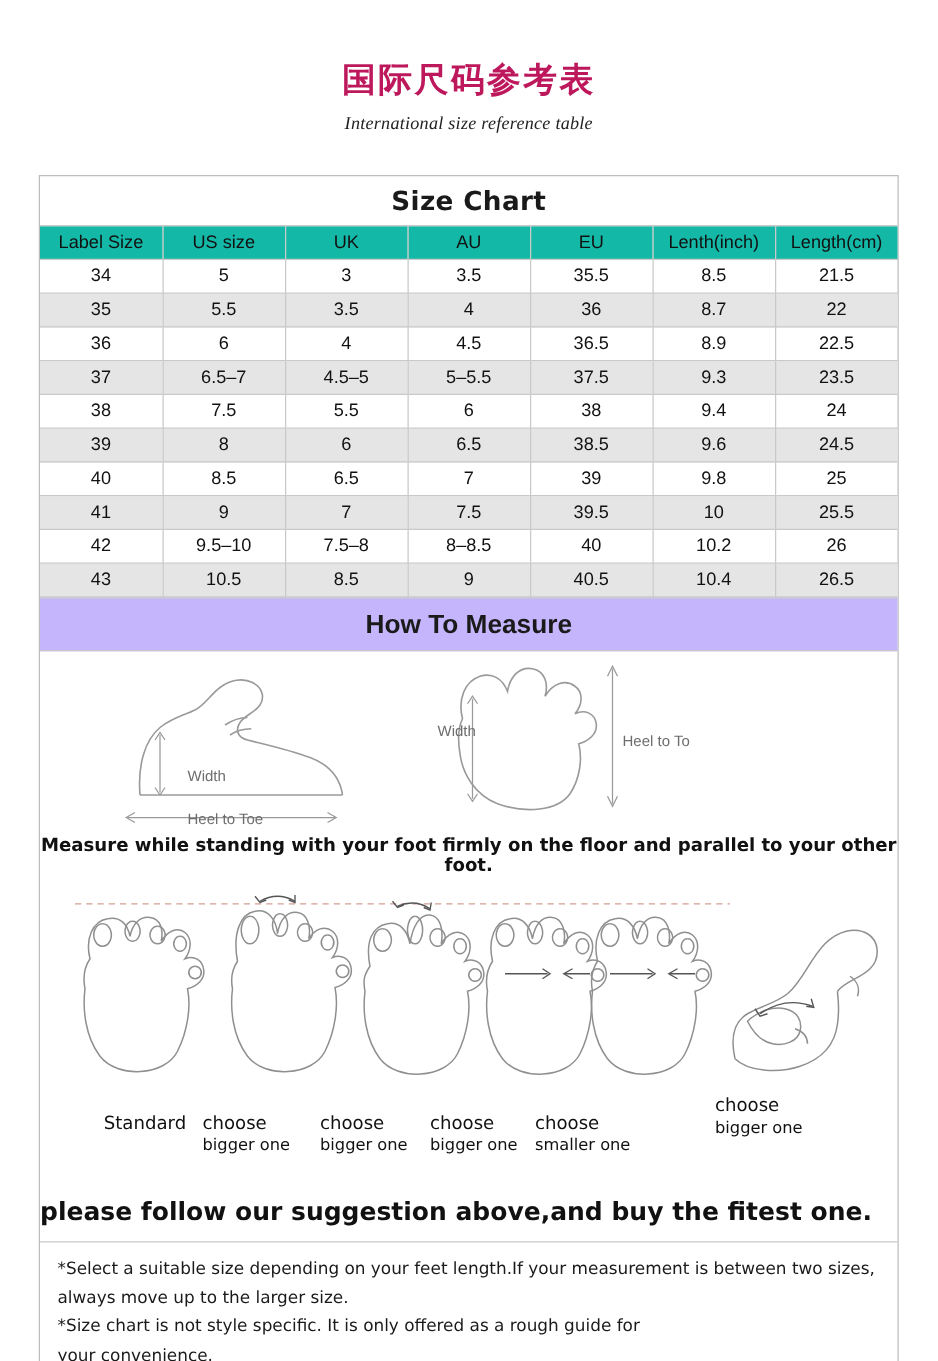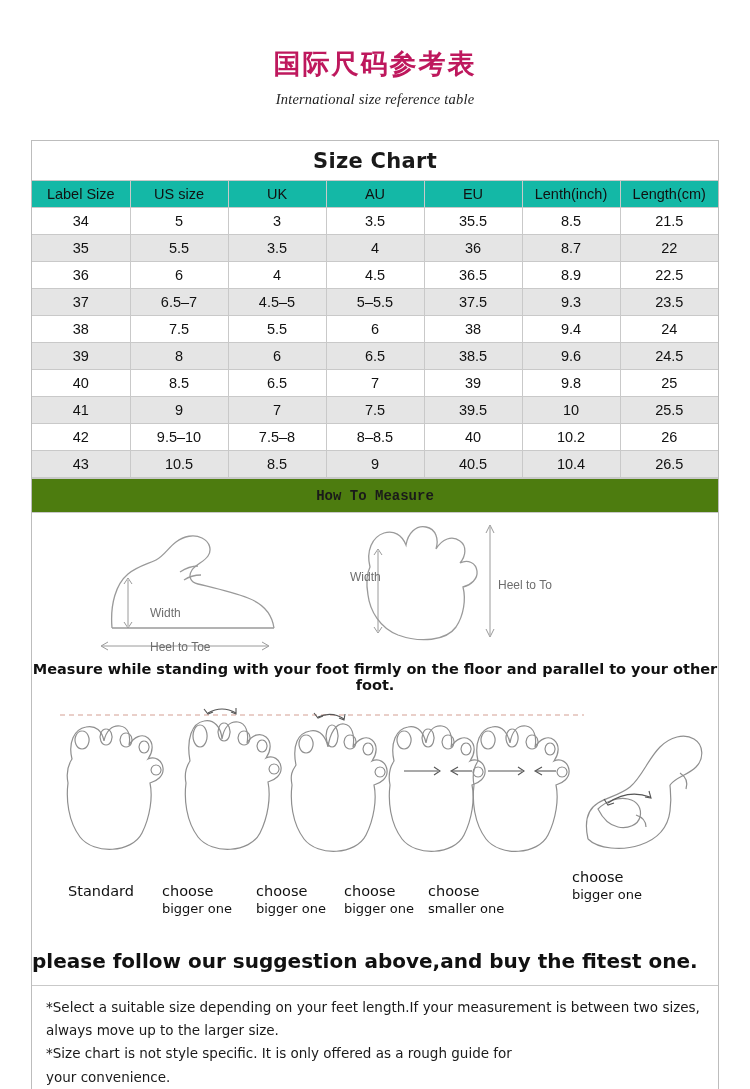--- a/index.html
+++ b/index.html
@@ -90,28 +90,28 @@
   table.size-chart tr th:first-child {
     border-left: none;
   }
   table.size-chart tr td:last-child,
   table.size-chart tr th:last-child {
     border-right: none;
   }
 
   
   .htm-band {
-    background: #4d7c0f;
+    background: #c4b5fd;
     border-top: 1px solid #c9c9c9;
     border-bottom: 1px solid #c9c9c9;
     text-align: center;
-    font-size: 14px;
+    font-size: 21px;
     font-weight: 700;
     padding: 9px 0 8px;
-    font-family: Liberation Mono, monospace;
+    font-family: Liberation Sans, sans-serif;
   }
   .measure-area {
     position: relative;
     padding: 0;
   }
   .diagram-row {
     position: relative;
     height: 144px;
   }
   .caption-1 {
@@ -444,21 +444,21 @@
             <path d="M604 116 c6 2 10 6 10 12"></path>
             <path d="M648 74 c6 4 8 10 6 16"></path>
           </g>
           <g stroke="#555" stroke-width="1.1" fill="none">
             <path d="M576 104 q20 -14 42 -6"></path>
             <polyline points="572,100 576,106 582,104"></polyline>
             <polyline points="613,98 619,99 617,92"></polyline>
           </g>
         </svg>
 
-        <div class="foot-label" style="left:36px; top:184px; width:110px;">
+        <div class="foot-label" style="left:51px; top:184px; width:110px;">
           <span class="l1">Standard</span>
           <span class="l2"></span>
         </div>
         <div class="foot-label" style="left:130px; top:184px; width:110px;">
           <span class="l1">choose</span>
           <span class="l2">bigger one</span>
         </div>
         <div class="foot-label" style="left:224px; top:184px; width:110px;">
           <span class="l1">choose</span>
           <span class="l2">bigger one</span>

